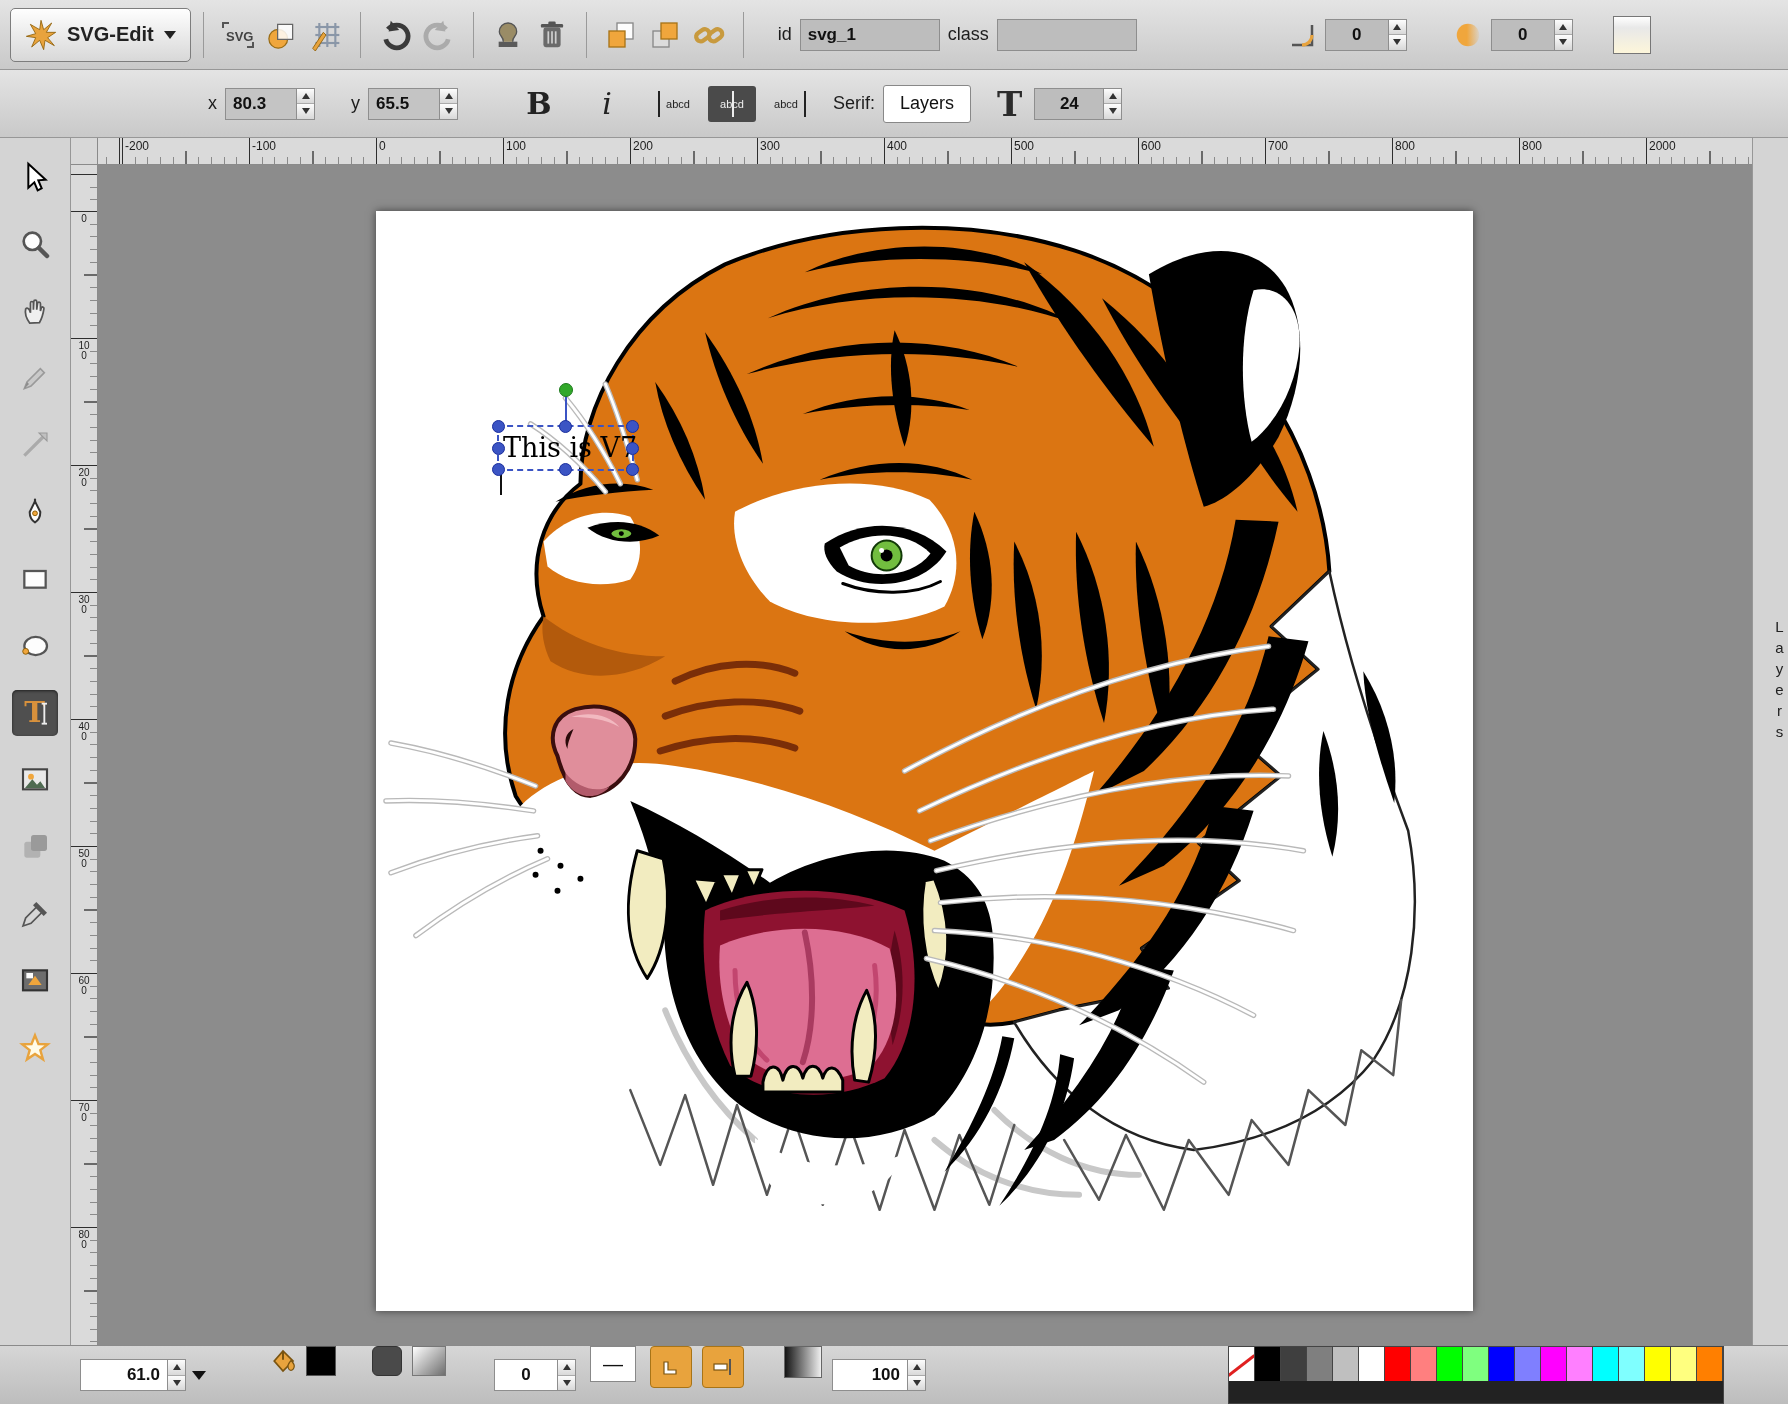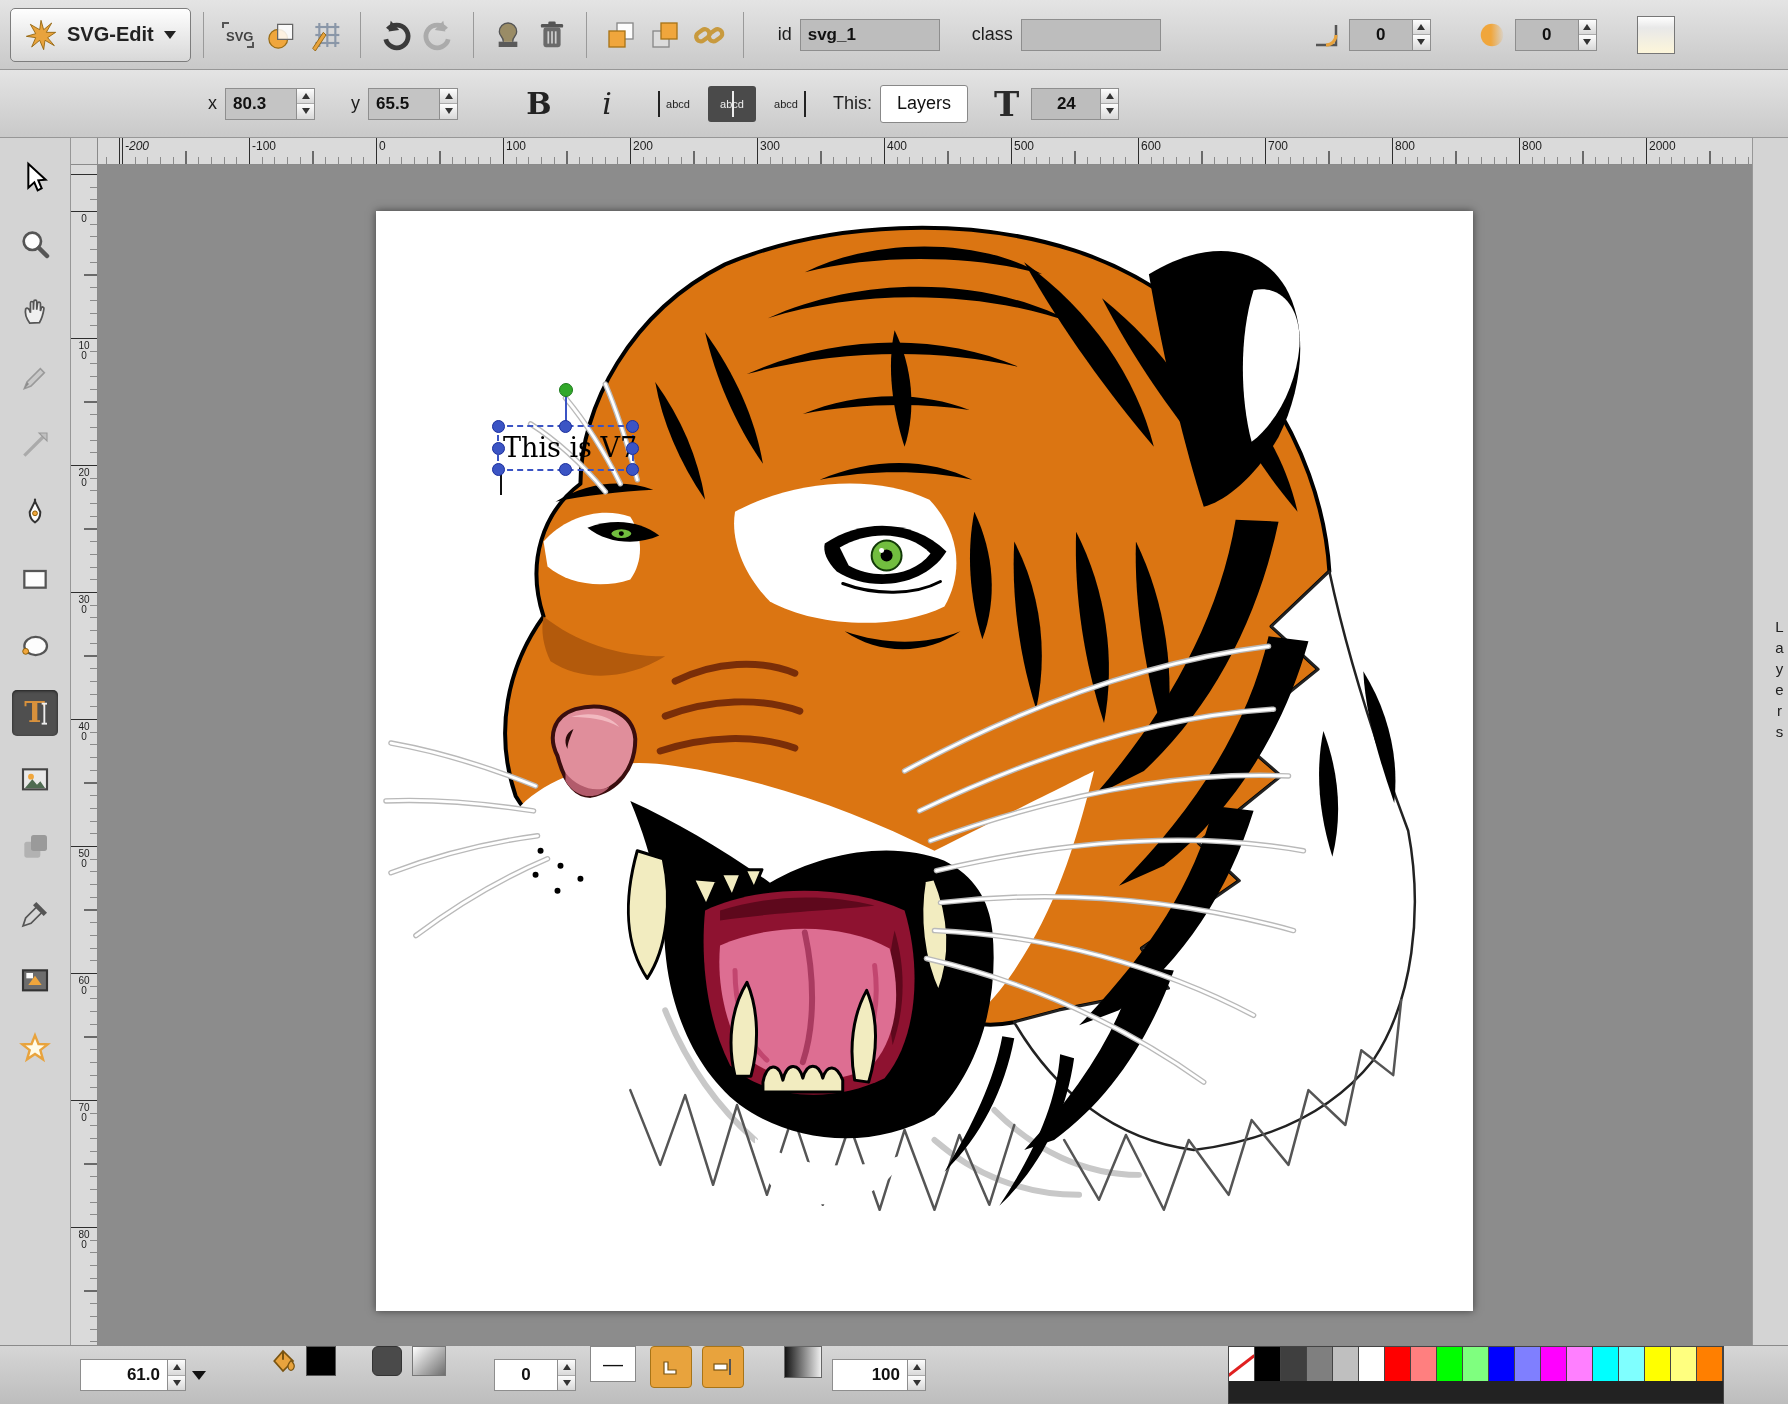--- a/index.html
+++ b/index.html
@@ -225,21 +225,21 @@
         </g>
       </svg>
     </div>
 
     <div class="vsep"></div>
 
     <div class="field" style="margin-left:14px;">
       <span class="lbl">id</span>
       <input class="num gray" style="width: 140px;" value="svg_1">
     </div>
-    <div class="field" style="margin-left:24px;">
+    <div class="field" style="">
       <span class="lbl">class</span>
       <input class="num gray" style="width: 140px;" value="">
     </div>
 
     <div class="field" style="margin-left:150px;">
       <svg width="30" height="30" viewBox="0 0 24 24">
         <path d="M4 20 L20 20 L20 4" fill="none" stroke="#555" stroke-width="2"></path>
         <path d="M20 12 A 8 8 0 0 1 12 20" fill="none" stroke="#E8A33D" stroke-width="2.4"></path>
       </svg>
       <input class="num gray" style="width: 64px; margin-left: 8px; text-align: center;" value="0">
@@ -312,21 +312,21 @@
     </div>
     <div class="anchor-btn middle active">
       <span class="abar"></span>
       <span>abcd</span>
     </div>
     <div class="anchor-btn end">
       <span class="abar"></span>
       <span>abcd</span>
     </div>
 
-    <span class="lbl" style="margin-left:20px;">This:</span>
+    <span class="lbl" style="margin-left:20px;">Serif:</span>
     <div class="serif-btn">Layers</div>
 
     <span style="margin-left:26px;font-family:'DejaVu Serif',serif;font-size:34px;font-weight:bold;color:#2b2b2b;flex:none;">T</span>
     <div class="field" style="margin-left:12px;">
       <input class="num gray" style="width: 70px; text-align: center;" value="24">
       <div class="spin">
           <div>
             <span class="tri-up-s"></span>
           </div>
           <div>
@@ -421,21 +421,21 @@
     </div>
     <div class="tool">
       <svg width="32" height="32" viewBox="0 0 24 24">
         <path d="M12 2.5 L14.6 9 L21.5 9.3 L16 13.6 L18 20.5 L12 16.5 L6 20.5 L8 13.6 L2.5 9.3 L9.4 9 Z" fill="#fffbe8" stroke="#E8A33D" stroke-width="1.8"></path>
       </svg>
     </div>
   </div>
 
   <div id="ruler-corner"></div>
   <div id="ruler-top">
-      <span class="rlt" style="left: 27px; font-style: italic;">-200</span>
+      <span class="rlt" style="left: 27px;">-200</span>
       <span class="rlt" style="left: 154px;">-100</span>
       <span class="rlt" style="left: 281px;">0</span>
       <span class="rlt" style="left: 408px;">100</span>
       <span class="rlt" style="left: 535px;">200</span>
       <span class="rlt" style="left: 662px;">300</span>
       <span class="rlt" style="left: 789px;">400</span>
       <span class="rlt" style="left: 916px;">500</span>
       <span class="rlt" style="left: 1043px;">600</span>
       <span class="rlt" style="left: 1170px;">700</span>
       <span class="rlt" style="left: 1297px;">800</span>

